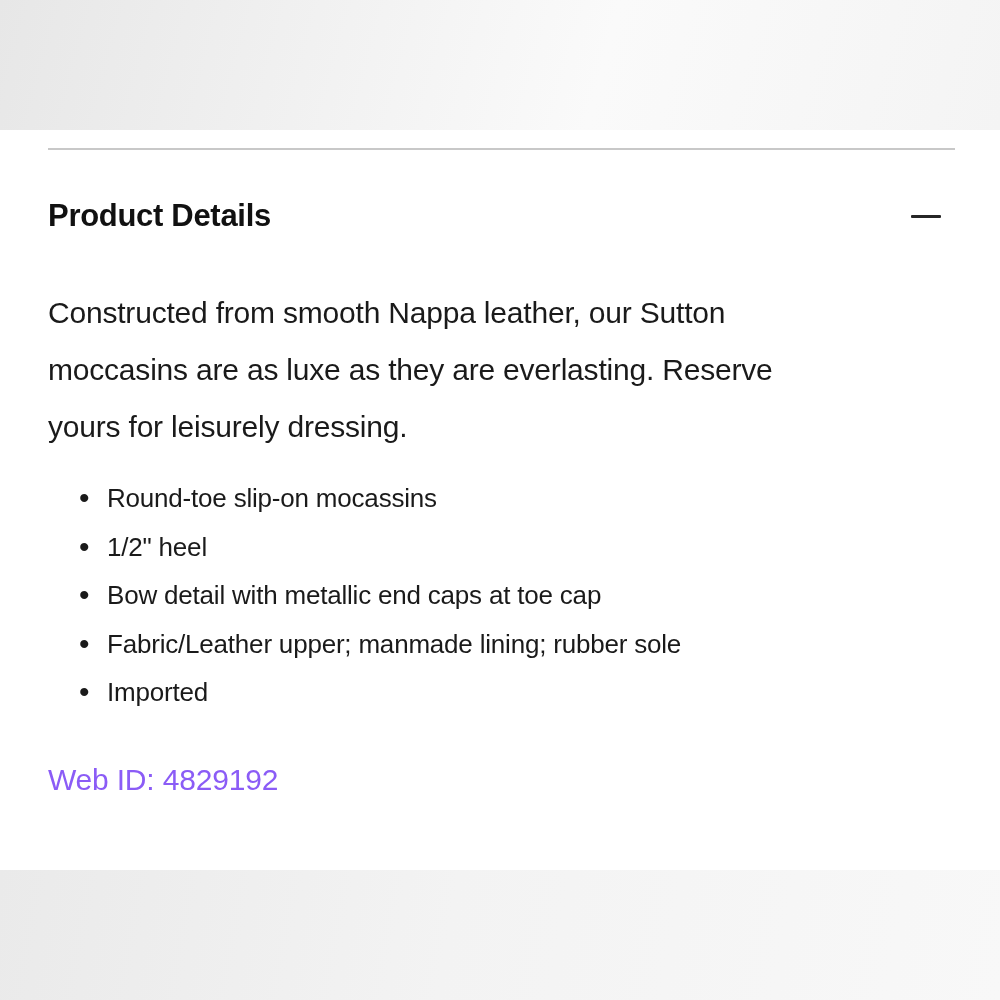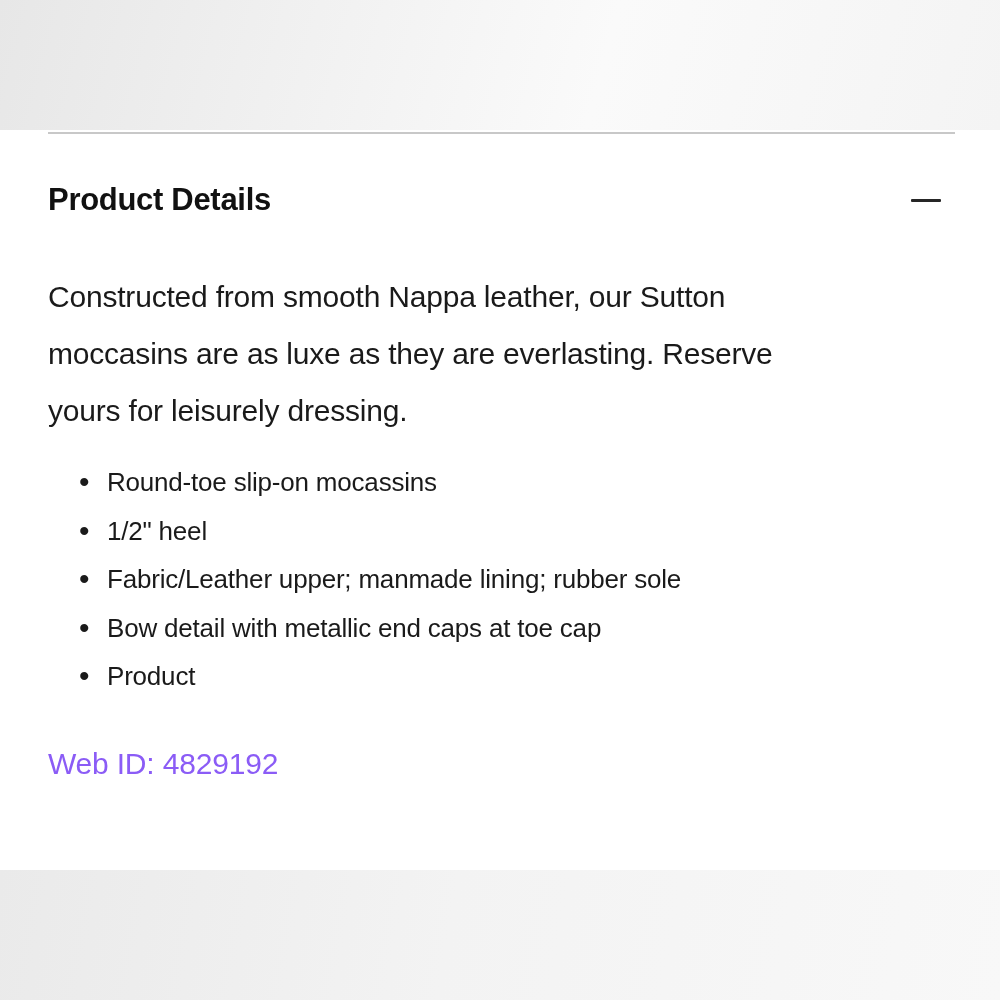--- a/index.html
+++ b/index.html
@@ -26,21 +26,21 @@
   }
   .band-bottom {
     position: absolute;
     bottom: 0; left: 0;
     width: 1000px;
     height: 130px;
     background: linear-gradient(100deg, #eaeaea 0%, #f3f3f3 45%, #f8f8f8 100%);
   }
   .content {
     position: absolute;
-    top: 132px;
+    top: 148px;
     left: 48px;
     width: 907px;
   }
   .divider {
     width: 100%;
     height: 2px;
     background: #c8c8c8;
   }
   .accordion-header {
     margin-top: 48px;
@@ -133,23 +133,23 @@
       </button>
     </div>
 
     <p class="description">Constructed from smooth Nappa leather, our Sutton
 moccasins are as luxe as they are everlasting. Reserve
 yours for leisurely dressing.</p>
 
     <ul class="features">
         <li>Round-toe slip-on mocassins</li>
         <li>1/2" heel</li>
+        <li>Bow detail with metallic end caps at toe cap</li>
         <li>Fabric/Leather upper; manmade lining; rubber sole</li>
-        <li>Bow detail with metallic end caps at toe cap</li>
-        <li>Product</li>
+        <li>Imported</li>
       </ul>
 
     <div class="web-id">
       <span>Web ID:</span><span class="value">4829192</span>
     </div>
 
   </div>
 
   <div class="band-bottom"></div>
 

